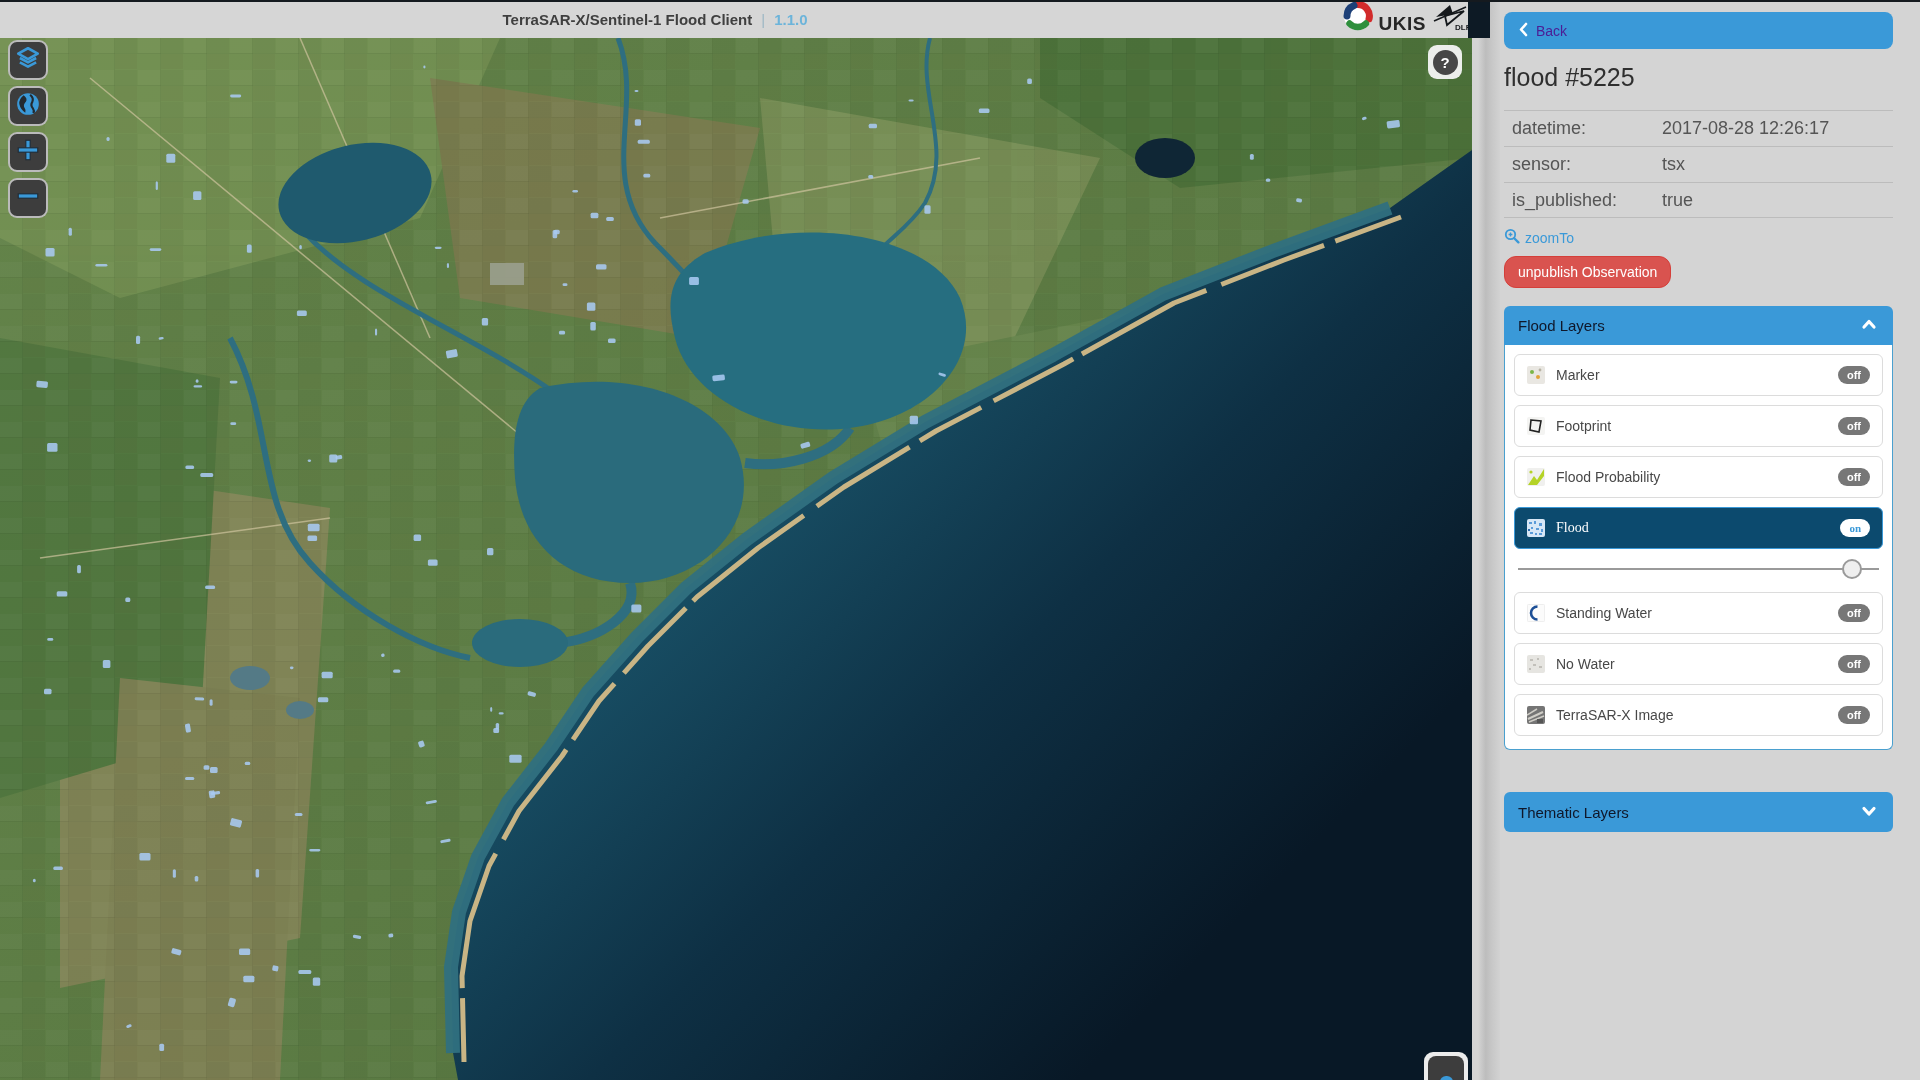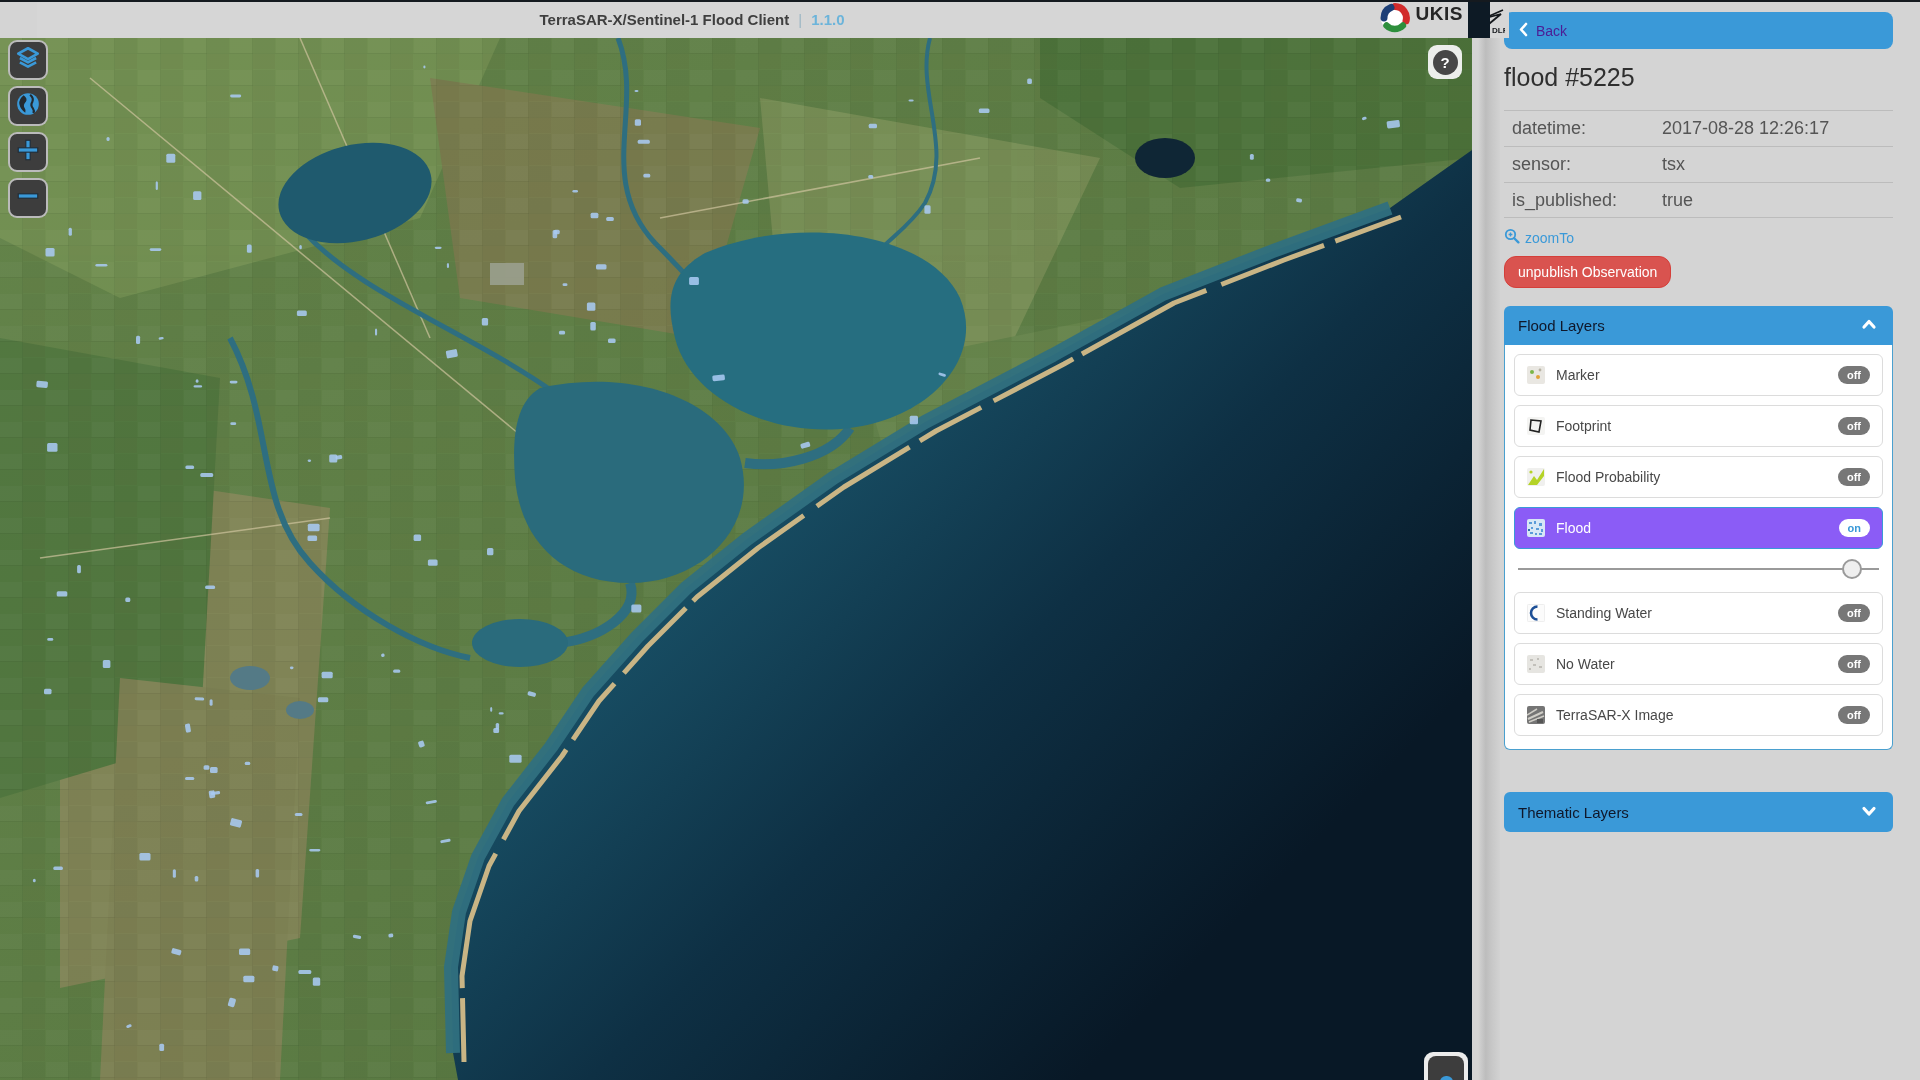--- a/index.html
+++ b/index.html
@@ -1,26 +1,26 @@
 <!DOCTYPE html>
 <html><head>
 <meta charset="utf-8">
 <style>
   * { margin:0; padding:0; box-sizing:border-box; }
   html,body { width:1920px; height:1080px; overflow:hidden; background:#d4d4d4;
               font-family:"Liberation Sans", sans-serif; position:relative; }
   .topborder { position:absolute; left:0; top:0; width:1920px; height:2px; background:#151a1f; z-index:50; }
 
   
-  .topbar { position:absolute; left:0; top:0; width:1472px; height:38px; background:#d6d6d6; z-index:20;margin-left:37px; }
+  .topbar { position:absolute; left:0; top:0; width:1472px; height:38px; background:#d6d6d6; z-index:20; }
   .title-wrap { position:absolute; left:0; top:0; width:1310px; height:38px; display:flex; align-items:center; justify-content:center; gap:9px; }
   .app-title { font-size:15px; font-weight:bold; color:#3f3f3f; }
   .ver-sep { color:#9db7c4; font-size:15px; }
   .app-version { font-size:15px; color:#6cb4da; font-weight:bold; }
-  .logos { position:absolute; right:4px; top:3px; height:32px; display:flex; align-items:flex-start; gap:6px; }
+  .logos { position:absolute; right:4px; top:3px; height:32px; display:flex; align-items:flex-end; gap:6px; }
   .ukis-text { font-size:19px; font-weight:bold; color:#262626; letter-spacing:.5px; }
   .notch { position:absolute; left:1468px; top:0; width:22px; height:38px; background:#0d1a25; z-index:30; }
 
   
   .map { position:absolute; left:0; top:38px; width:1472px; height:1042px; overflow:hidden; background:#57793f; }
   .map svg { display:block; }
 
   .ctrl { position:absolute; left:8px; width:40px; height:40px; background:#3d3d3d; border:2px solid rgba(255,255,255,.65);
           border-radius:9px; z-index:25; display:flex; align-items:center; justify-content:center; cursor:pointer; }
   .help-btn { position:absolute; left:1428px; top:45px; width:34px; height:34px; background:rgba(244,244,244,.95);
@@ -60,21 +60,21 @@
   .flood-panel { position:absolute; top:306px; left:0; width:389px; }
   .flood-panel .panel-head { border-radius:6px 6px 0 0; }
   .panel-body { background:#fff; border:1px solid #4aa0cf; border-top:none; border-radius:0 0 6px 6px; padding:9px 9px 12px 9px; }
 
   .layer-card { height:42px; border:1px solid #dcdcdc; border-radius:6px; background:#fff; display:flex; align-items:center;
                 padding:0 12px; margin-bottom:9px; cursor:pointer; }
   .layer-card:last-child { margin-bottom:1px; }
   .layer-card .thumb { width:18px; height:18px; flex:0 0 18px; border-radius:2px; overflow:hidden; }
   .layer-card .lname { flex:1; margin-left:11px; font-size:14px; color:#484848; }
   .badge { font-size:11px; font-weight:bold; padding:3px 9px; border-radius:10px; background:#777; color:#fff; }
-  .layer-card.active { background:#8b5cf6; border-color:#3a99d8; }
+  .layer-card.active { background:#0c4a6e; border-color:#3a99d8;font-family:Liberation Serif, serif; }
   .layer-card.active .lname { color:#fff; }
   .layer-card.active .badge { background:#fff; color:#3a99d8; }
 
   .slider-row { padding:2px 4px 0 4px; margin:-3px 0 7px 0; }
   input[type=range] { -webkit-appearance:none; appearance:none; width:100%; height:24px; background:transparent; cursor:pointer; }
   input[type=range]::-webkit-slider-runnable-track { height:2px; background:#9a9a9a; }
   input[type=range]::-webkit-slider-thumb { -webkit-appearance:none; width:20px; height:20px; border-radius:50%;
         background:#efefef; border:2px solid #9a9a9a; margin-top:-9px; }
   input[type=range]::-moz-range-track { height:2px; background:#9a9a9a; }
   input[type=range]::-moz-range-thumb { width:17px; height:17px; border-radius:50%; background:#efefef; border:2px solid #9a9a9a; }

